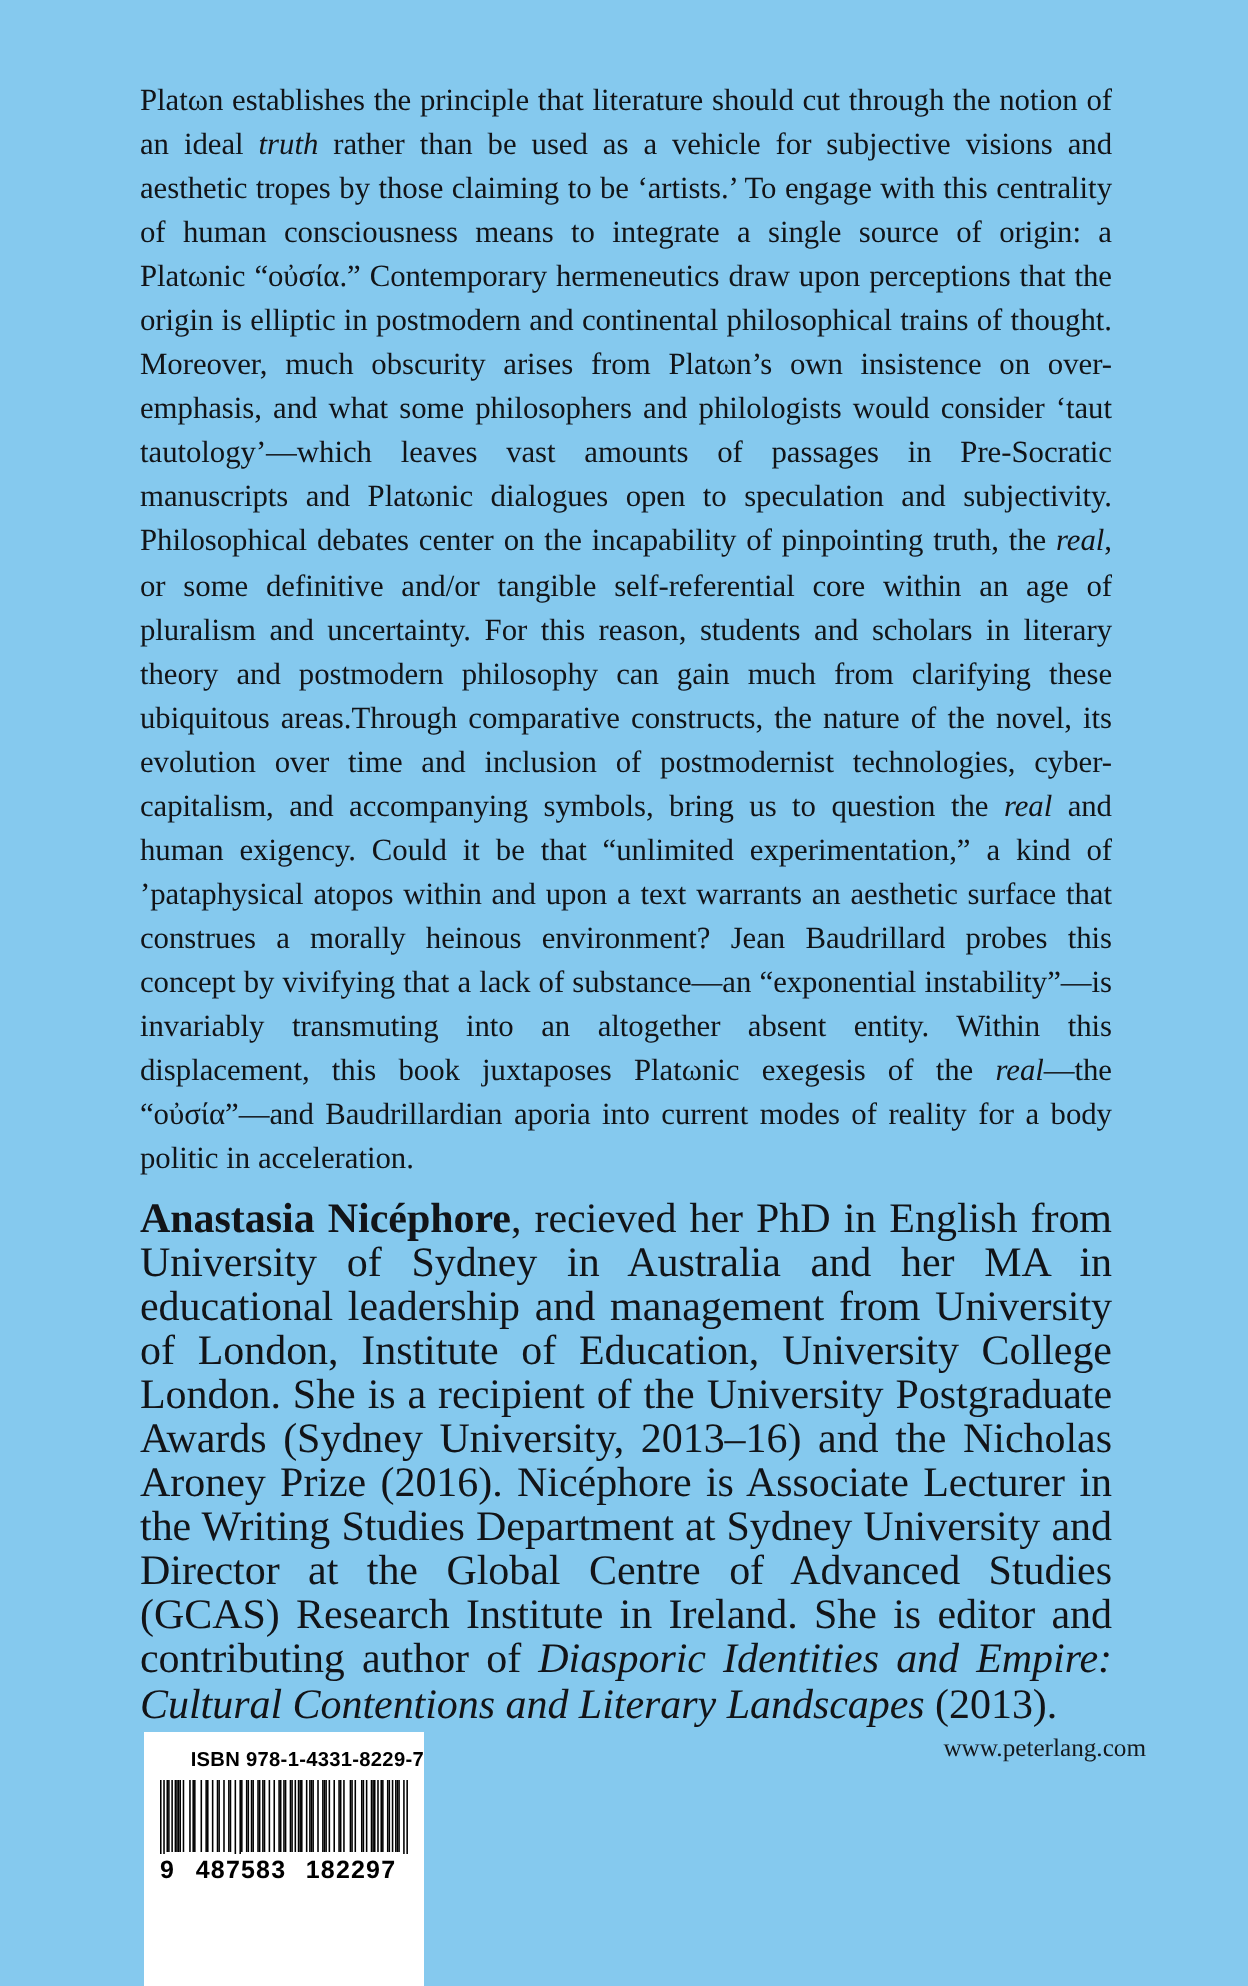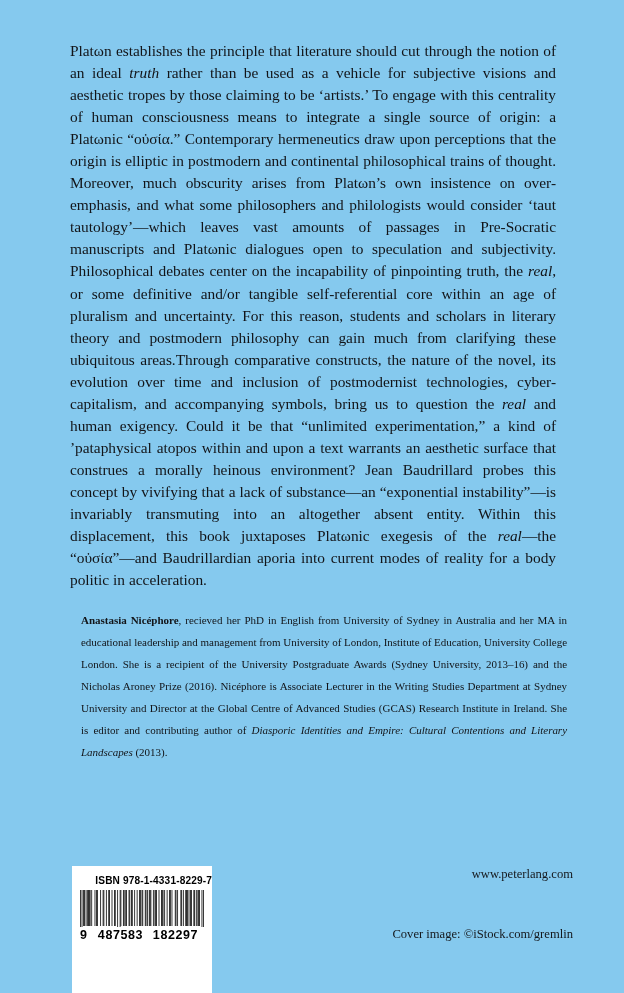--- a/index.html
+++ b/index.html
@@ -38,25 +38,25 @@
     margin: 0;
     letter-spacing: -0.02px;
     word-spacing: 0.1px;
   }
 
   .blurb em {
     font-style: italic;
   }
 
   .author-bio {
-    font-size: 11px;
+    font-size: 21px;
     line-height: 22.05px;
     text-align: justify;
     text-justify: inter-word;
-    margin: 11px;
+    margin: 0;
     position: absolute;
     left: 70px;
     top: 598px;
     width: 486px;
     letter-spacing: -0.02px;
   }
 
   .author-bio .author-name {
     font-weight: bold;
   }
@@ -240,15 +240,14 @@
         </svg>
       <div class="barcode-digits">
         <span class="d-lead">9</span>
         <span class="d-left">487583</span>
         <span class="d-right">182297</span>
       </div>
     </div>
   </div>
 
   <div class="publisher-url">www.peterlang.com</div>
-  <div class="cover-credit">Cover image: ©iStock.com/gremlin</div>
 
 </div>
 
 </body></html>

